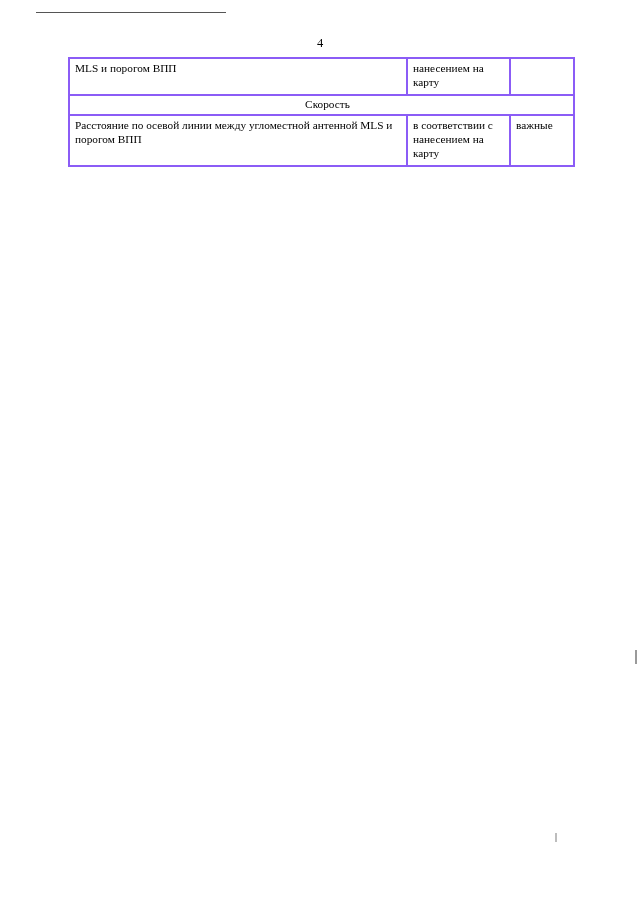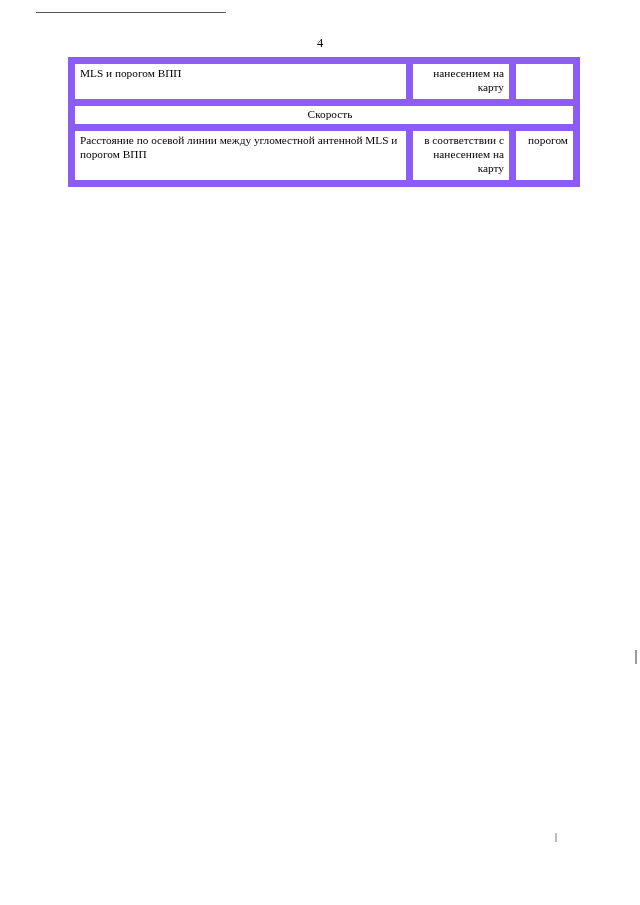--- a/index.html
+++ b/index.html
@@ -34,32 +34,32 @@
   }
   .doc-table {
     position: absolute;
     top: 57px;
     left: 68px;
     width: 505px;
     border-collapse: collapse;
     table-layout: fixed;
   }
   .doc-table td {
-    border: 7px solid #8b5cf6;
+    border: 2px solid #8b5cf6;
     font-size: 11.3px;
     line-height: 1.22;
     vertical-align: top;
     padding: 3px 5px 4px 5px;
   }
   .col-desc { width: 338px; }
   .col-mid  { width: 103px; }
   .col-last { width: 64px; }
 
   td.center {
-    text-align: right;
+    text-align: left;
   }
   td.section {
     text-align: center;
     padding: 2px 4px 3px 16px;
   }
   .right-edge-mark {
     position: absolute;
     right: 3px;
     top: 650px;
     width: 2px;
@@ -95,21 +95,21 @@
         <td>MLS и порогом ВПП</td>
         <td class="center">нанесением на карту</td>
         <td class="center"></td>
       </tr>
       <tr>
         <td class="section" colspan="3">Скорость</td>
       </tr>
       <tr>
         <td>Расстояние по осевой линии между угломестной антенной MLS и порогом ВПП</td>
         <td class="center">в соответствии с нанесением на карту</td>
-        <td class="center">порогом</td>
+        <td class="center">важные</td>
       </tr>
     </tbody>
   </table>
 
   <div class="right-edge-mark"></div>
   <div class="right-edge-mark2"></div>
 
 </div>
 
 </body></html>

